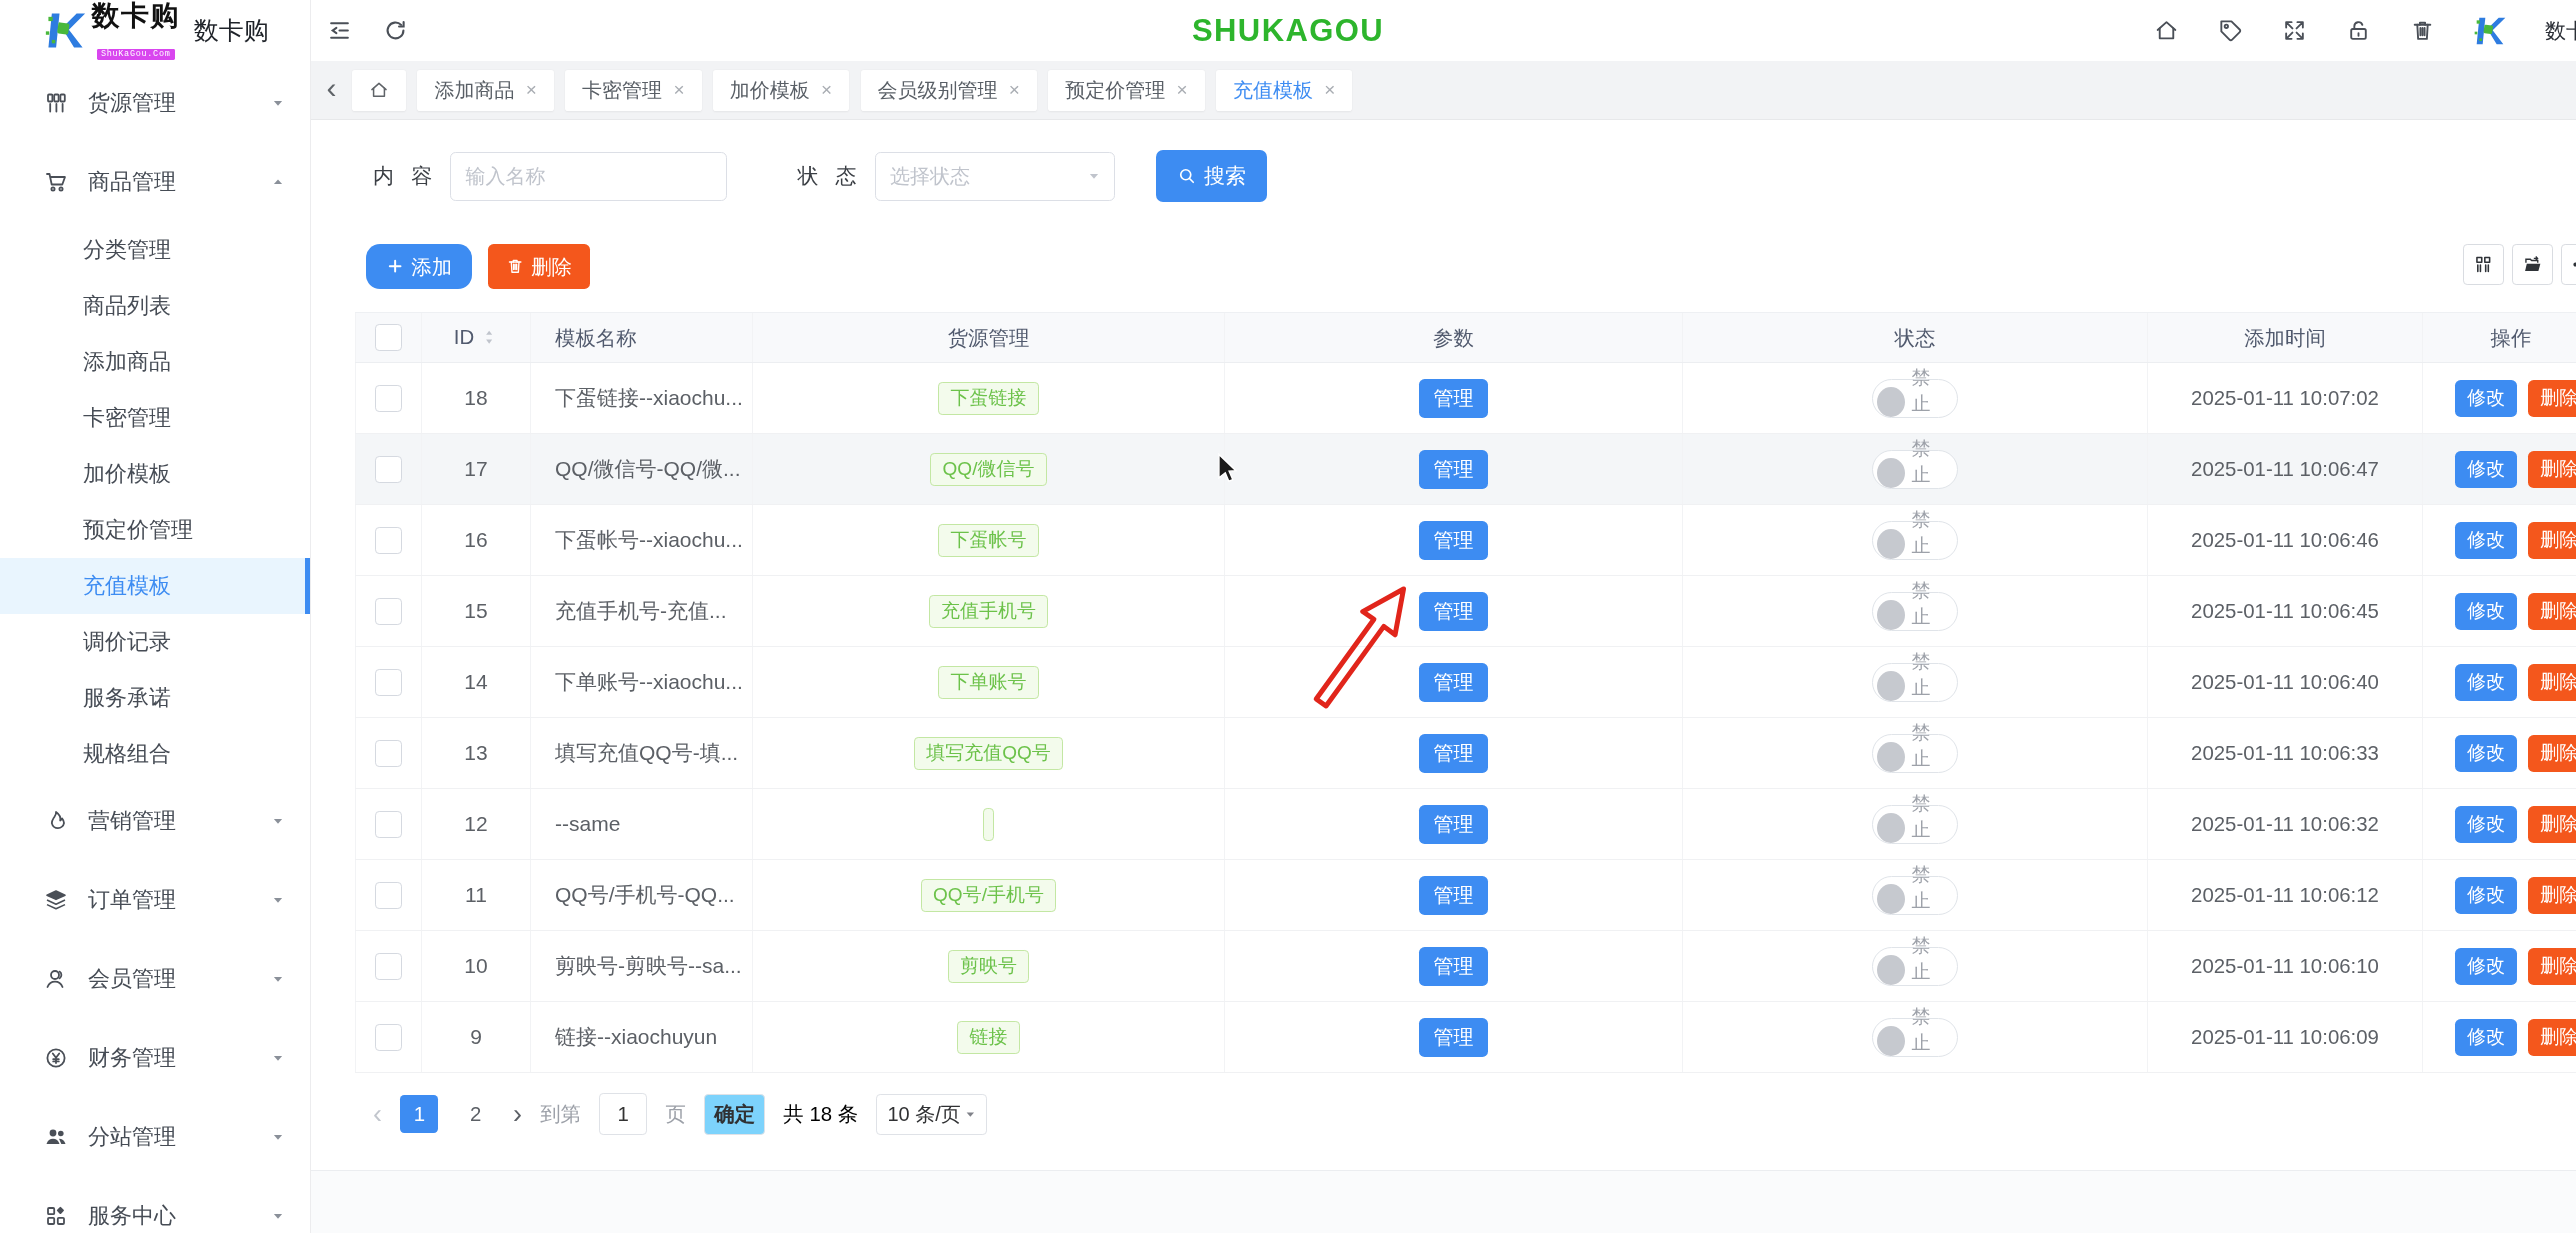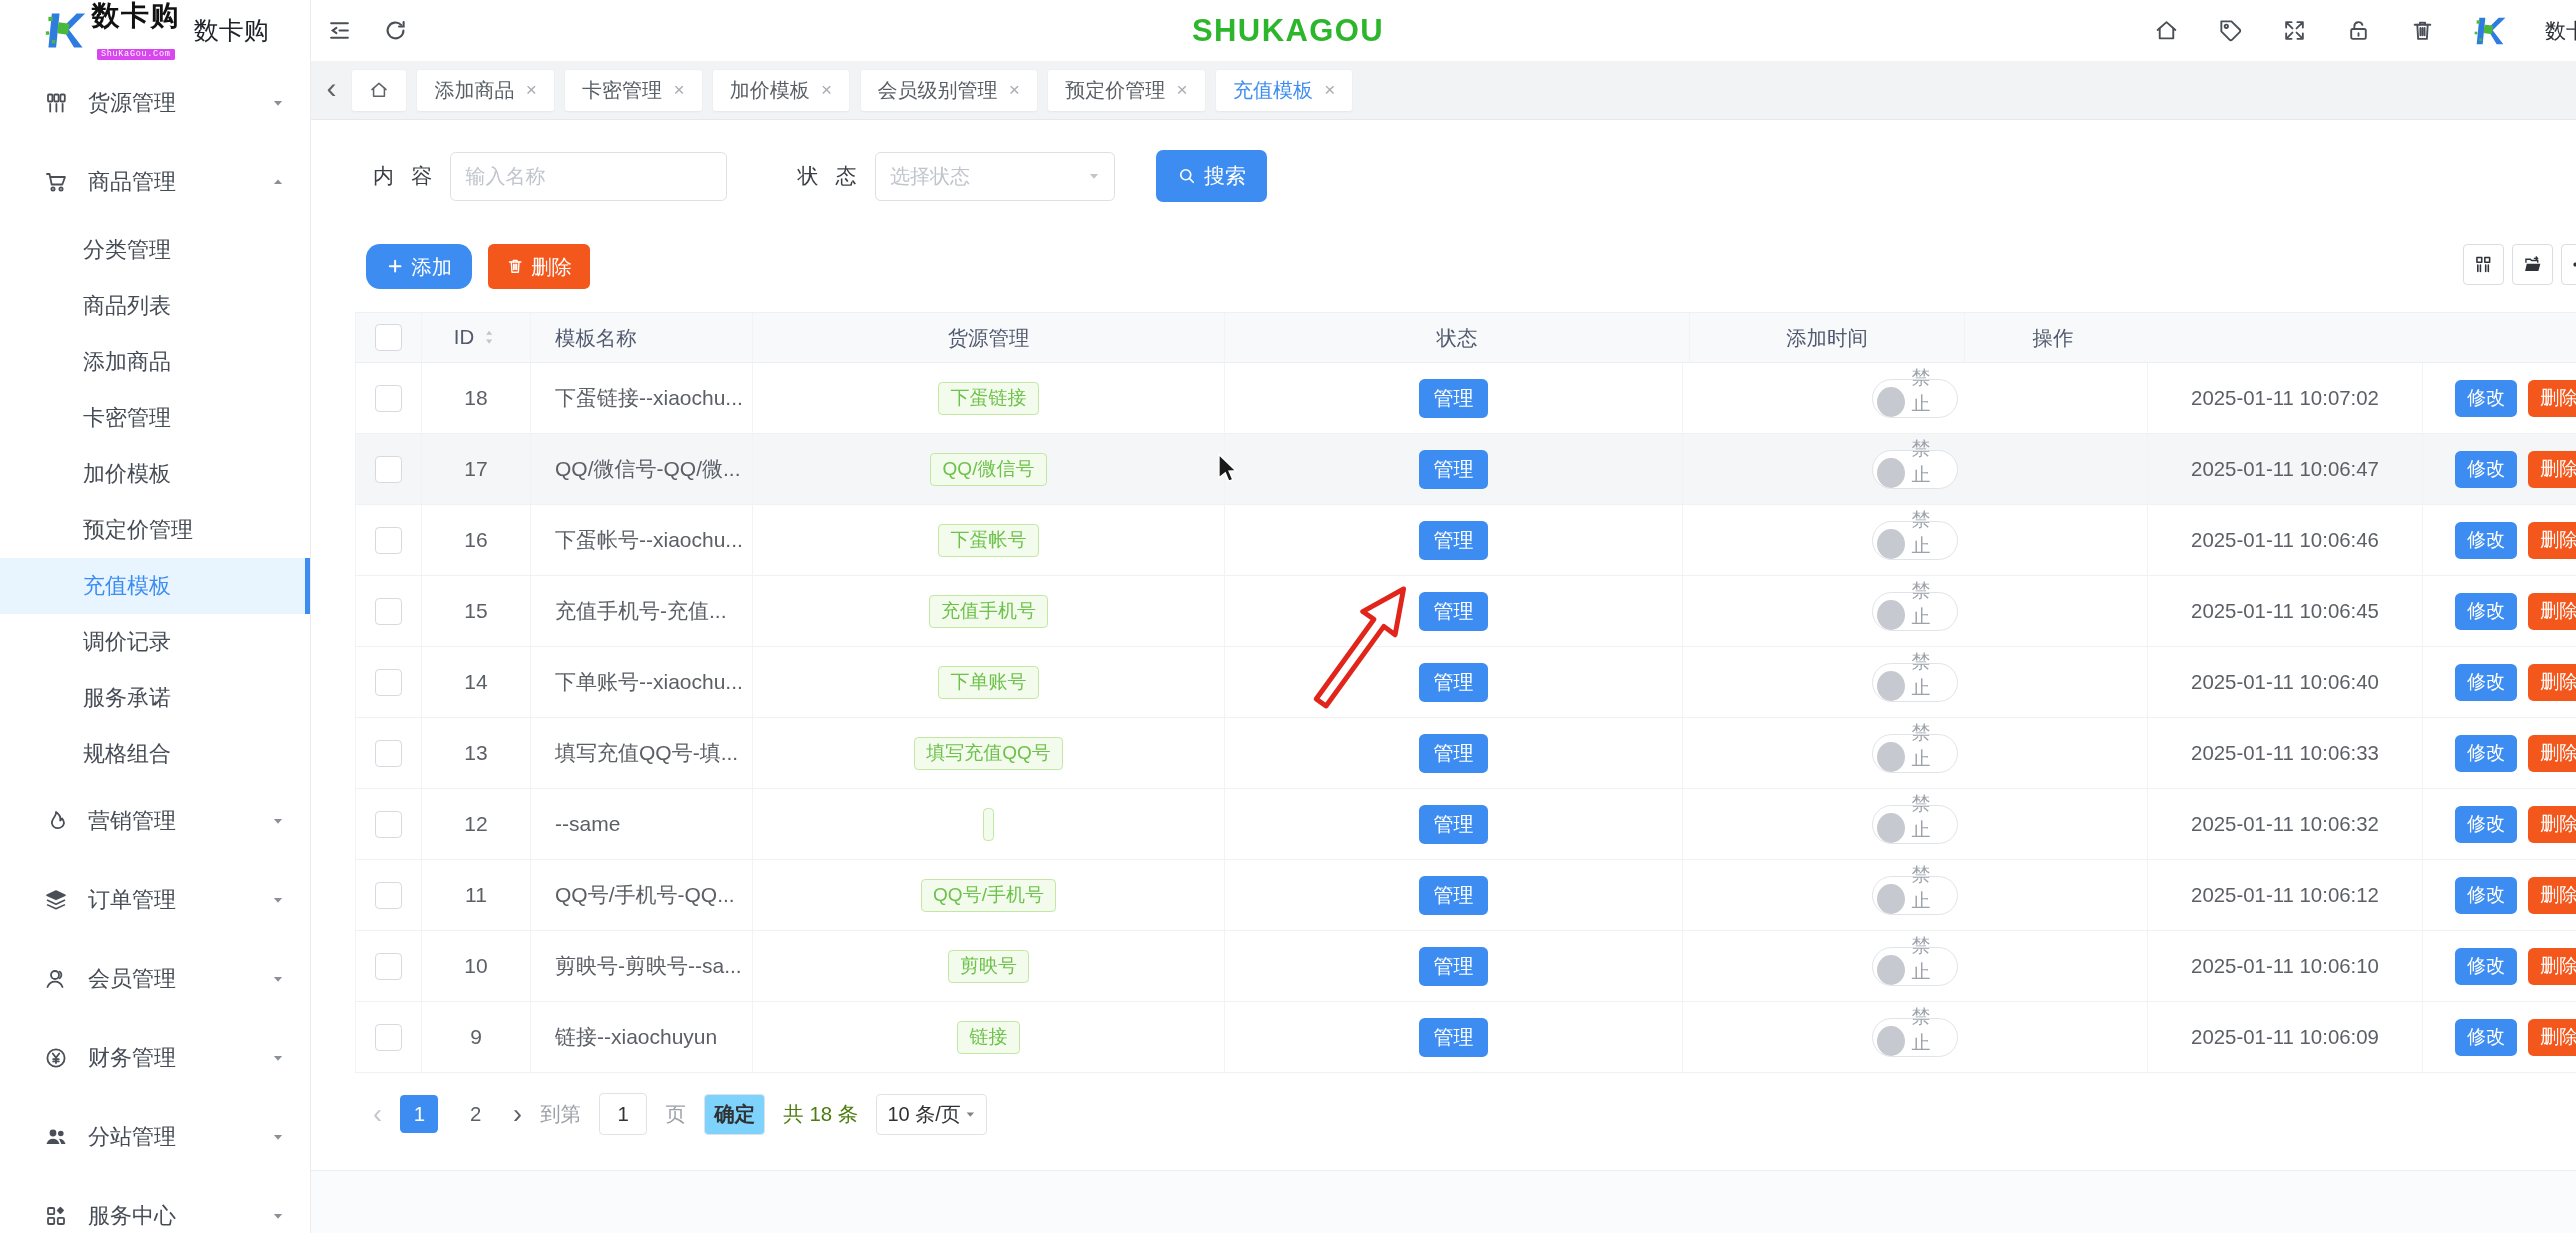--- a/index.html
+++ b/index.html
@@ -118,21 +118,21 @@
   .pg-prev{font-size:27px;color:#c2c6cd;cursor:pointer;}
   .pg-next{font-size:27px;color:#5c6066;cursor:pointer;}
   .pg-num{min-width:38px;height:38px;display:flex;align-items:center;justify-content:center;
           border-radius:4.2px;cursor:pointer;}
   .pg-num.active{background:#3d8cf2;color:#fff;}
   .pg-muted{color:#9ca0a8;}
   .pg-input{width:42px;height:38px;border:1.4px solid #dfe2e7;border-radius:4.2px;text-align:center;
             font-size:20.4px;color:#333;font-family:inherit;}
   .pg-confirm{height:41px;padding:0 9px;background:#7dd3fc;border:1.4px solid #dfe2e7;border-radius:4.2px;
               font-size:20.4px;font-weight:700;color:#303133;cursor:pointer;font-family:inherit;}
-  .pg-total{color:#4d7c0f;}
+  .pg-total{color:#000000;}
   .pg-size{height:41px;min-width:111px;border:1.4px solid #dfe2e7;border-radius:4.2px;display:flex;
            align-items:center;justify-content:space-between;padding:0 10px;cursor:pointer;
            color:#303133;font-size:20px;box-sizing:border-box;background:#fff;}
   .pg-size .caret{width:12.7px;height:12.7px;color:#808289;}
 
   
   #overlay{position:absolute;left:0;top:0;width:2576px;height:1233px;pointer-events:none;z-index:9;}
 </style>
 </head>
 <body>
@@ -493,20 +493,21 @@
           <span>ID</span>
           <span class="icon sort">
               <svg viewBox="0 0 24 24" fill="#c0c4cc">
                 <path d="M12 3.5 16 9H8z"></path>
                 <path d="M12 20.5 8 15h8z"></path>
               </svg>
             </span>
         </div>
         <div class="cell c-name">模板名称</div>
         <div class="cell c-first">货源管理</div>
+        <div class="cell c-param">参数</div>
         <div class="cell c-status">状态</div>
         <div class="cell c-time">添加时间</div>
         <div class="cell c-ops" style="justify-content:center;padding-left:0;">操作</div>
       </div>
       <div id="tbody">
           <div class="trow">
       <div class="cell c-sel">
               <span class="checkbox"></span>
             </div>
       <div class="cell c-id">18</div>

